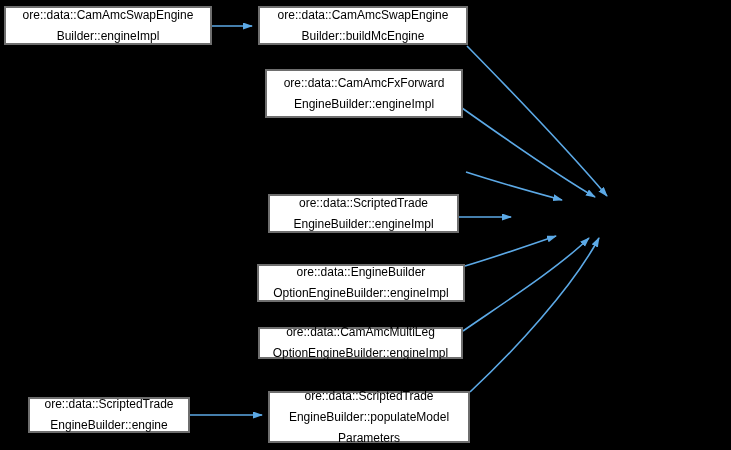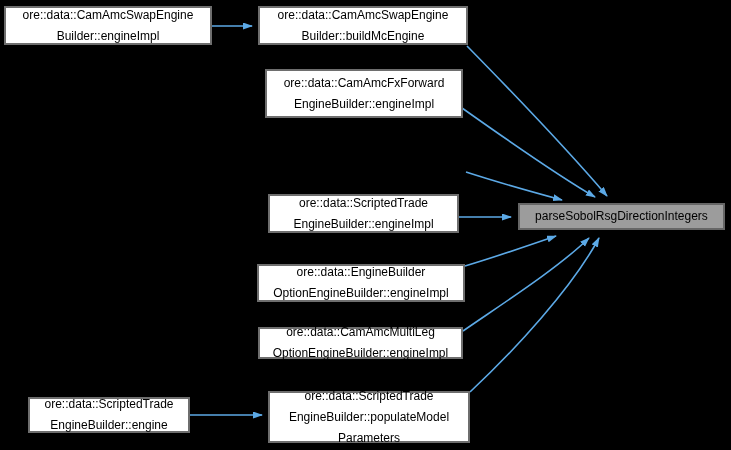--- a/index.html
+++ b/index.html
@@ -69,15 +69,14 @@
 EngineBuilder::engineImpl</div>
   <div class="node n5">ore::data::EngineBuilder
 OptionEngineBuilder::engineImpl</div>
   <div class="node n6">ore::data::CamAmcMultiLeg
 OptionEngineBuilder::engineImpl</div>
   <div class="node n7">ore::data::ScriptedTrade
 EngineBuilder::populateModel
 Parameters</div>
   <div class="node n8">ore::data::ScriptedTrade
 EngineBuilder::engine</div>
-  <div class="node n9 target">parseSobolRsgDirectionIntegers</div>
 
 </div>
 
 </body></html>

